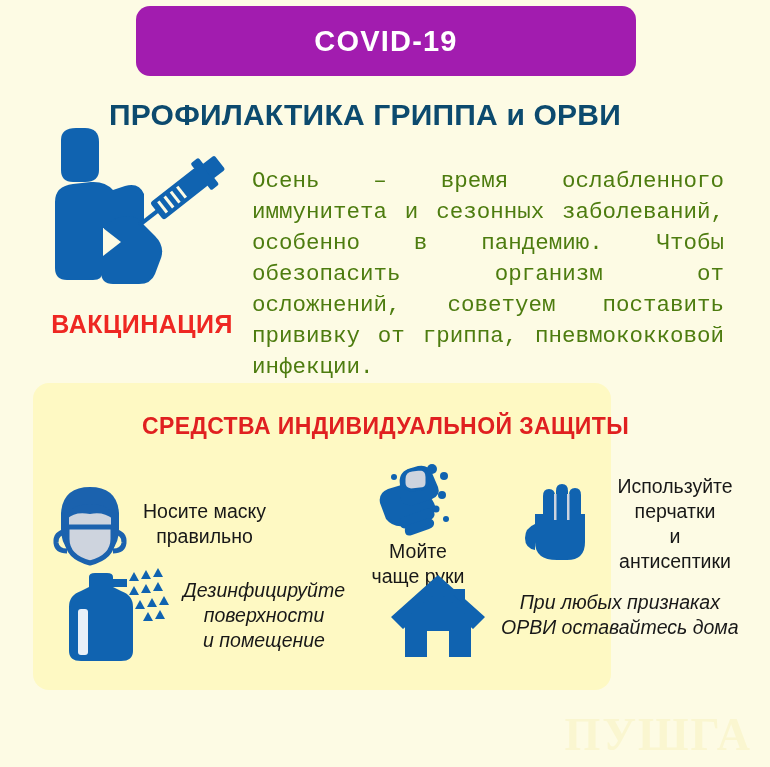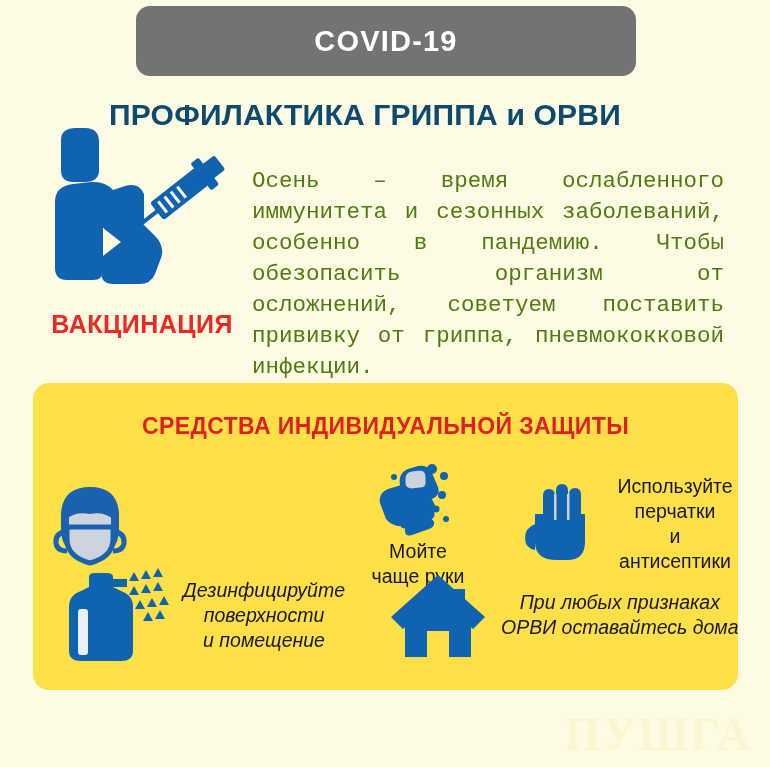--- a/index.html
+++ b/index.html
@@ -15,21 +15,21 @@
     position: relative;
   }
 
   
   #covid-header-bar {
     position: absolute;
     left: 136px;
     top: 6px;
     width: 500px;
     height: 70px;
-    background: #737373;
+    background: #a21caf;
     border-radius: 14px;
     display: flex;
     align-items: center;
     justify-content: center;
   }
   #covid-header-title {
     color: #ffffff;
     font-size: 29px;
     font-weight: bold;
     letter-spacing: 1.2px;
@@ -87,23 +87,23 @@
     content: "";
     display: inline-block;
     width: 100%;
   }
 
   
   #ppe-panel {
     position: absolute;
     left: 33px;
     top: 383px;
-    width: 705px;
+    width: 578px;
     height: 307px;
-    background: #fde047;
+    background: #fef9c3;
     border-radius: 16px;
   }
   #ppe-heading {
     position: absolute;
     left: 0;
     top: 30px;
     width: 705px;
     text-align: center;
     color: #e02020;
     font-size: 23px;
@@ -223,20 +223,22 @@
           <path d="M22 34 Q28 26 43 26 Q58 26 64 34 L64 46 Q64 66 43 72 Q22 66 22 46 Z" fill="#ced4de"></path>
 
           <path d="M20 32 Q30 22 43 24 Q58 22 66 32 L66 38 Q56 30 43 33 Q28 30 20 38 Z" fill="#1b62ae"></path>
 
           <path d="M20 46 L66 46 L66 58 Q66 76 43 82 Q20 76 20 58 Z" fill="#ced4de" stroke="#1b62ae" stroke-width="5"></path>
 
           <path d="M20 50 Q8 52 9 62 Q10 70 20 70" fill="none" stroke="#1b62ae" stroke-width="5"></path>
           <path d="M66 50 Q78 52 77 62 Q76 70 66 70" fill="none" stroke="#1b62ae" stroke-width="5"></path>
         </svg>
       </span>
+      <span class="ppe-text">Носите маску
+правильно</span>
     </div>
 
     <div class="ppe-item" id="ppe-item-wash">
       <span class="ppe-icon">
         <svg width="80" height="80" viewBox="0 0 80 80" xmlns="http://www.w3.org/2000/svg">
 
           <path d="M6 44 Q4 34 14 30 L34 24 Q46 21 52 30 L60 44 Q64 52 56 58
                    L34 66 Q20 70 12 60 Z" fill="#1063b0"></path>
 
           <path d="M30 58 L52 50 Q58 48 60 53 Q62 58 56 61 L34 69 Q28 71 26 66 Q24 61 30 58 Z" fill="#1063b0"></path>

